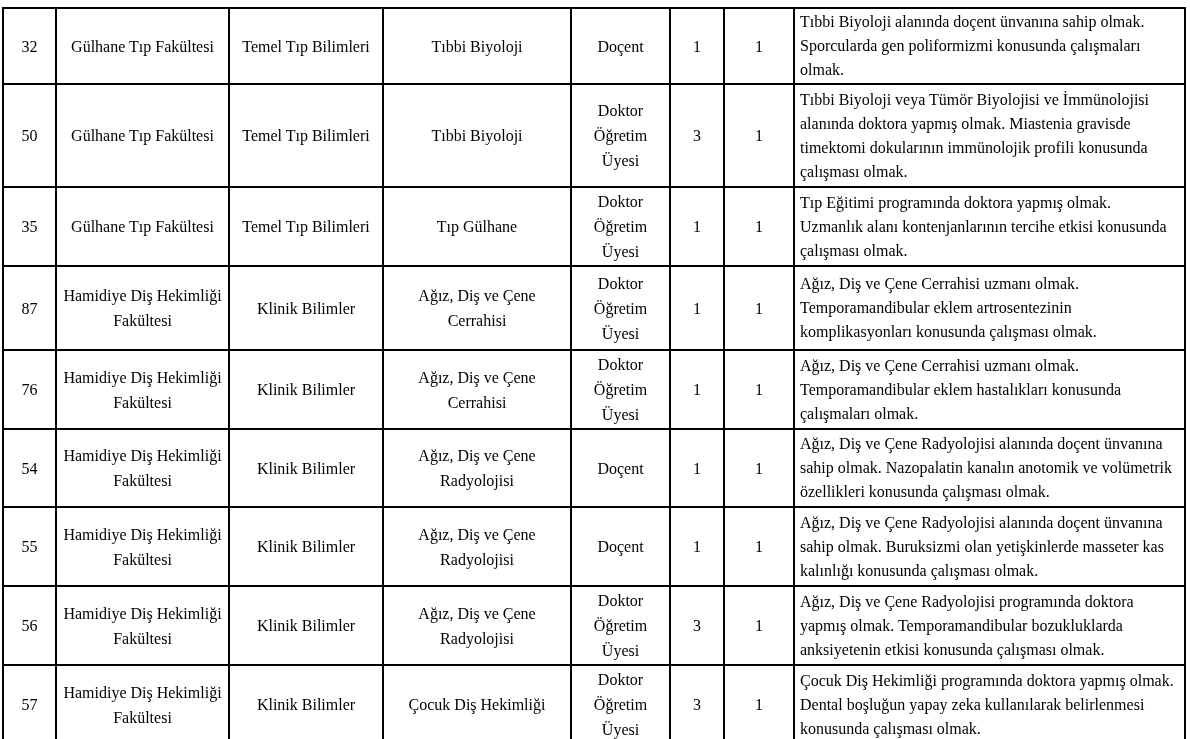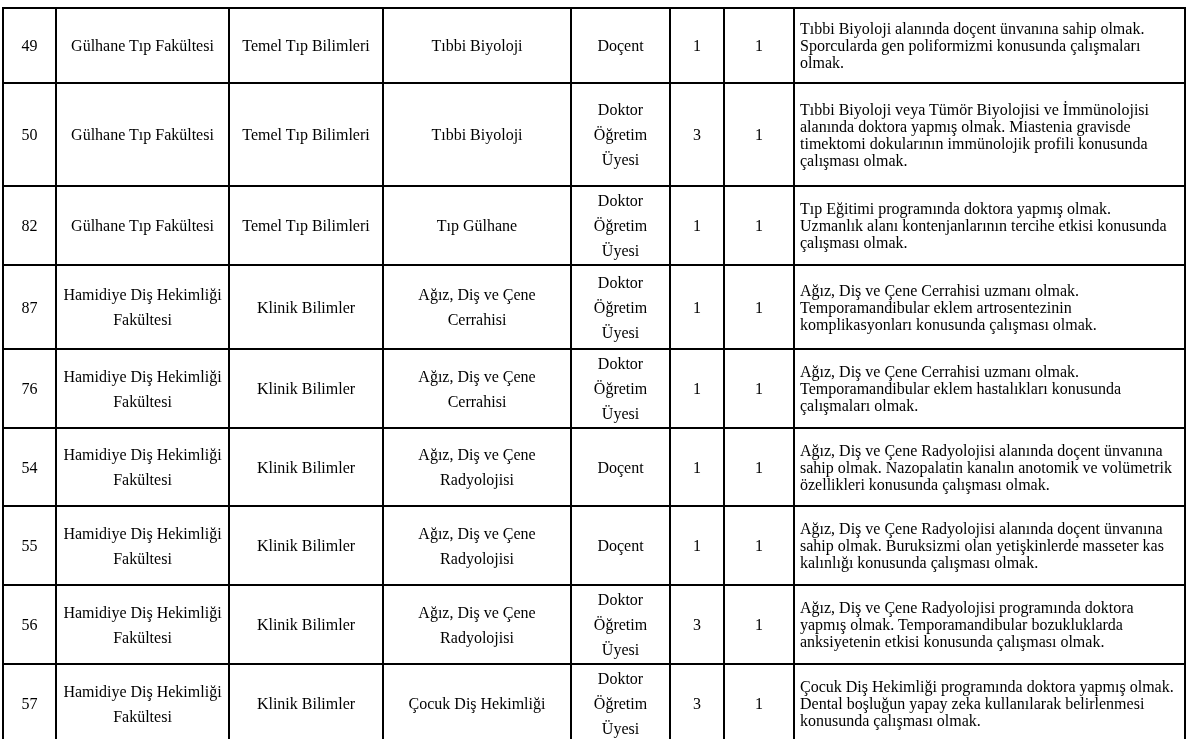--- a/index.html
+++ b/index.html
@@ -31,21 +31,21 @@
     background: #ffffff;
   }
   td.c {
     text-align: center;
     padding: 1px 4px;
     line-height: 25px;
   }
   td.desc {
     text-align: left;
     padding: 1px 6px 1px 5px;
-    line-height: 17px;
+    line-height: 24px;
   }
   
   tbody tr:nth-child(1) { height: 75px; }
   tbody tr:nth-child(2) { height: 103px; }
   tbody tr:nth-child(3) { height: 78px; }
   tbody tr:nth-child(4) { height: 84px; }
   tbody tr:nth-child(5) { height: 73px; }
   tbody tr:nth-child(6) { height: 78px; }
   tbody tr:nth-child(7) { height: 79px; }
   tbody tr:nth-child(8) { height: 79px; }
@@ -61,41 +61,41 @@
       <col style="width:173px">
       <col style="width:154px">
       <col style="width:188px">
       <col style="width:99px">
       <col style="width:54px">
       <col style="width:70px">
       <col>
     </colgroup>
     <tbody>
         <tr>
-    <td class="c">49</td>
+    <td class="c">32</td>
     <td class="c">Gülhane Tıp Fakültesi</td>
     <td class="c">Temel Tıp Bilimleri</td>
     <td class="c">Tıbbi Biyoloji</td>
     <td class="c">Doçent</td>
     <td class="c">1</td>
     <td class="c">1</td>
     <td class="desc">Tıbbi Biyoloji alanında doçent ünvanına sahip olmak. Sporcularda gen poliformizmi konusunda çalışmaları olmak.</td>
   </tr>
         <tr>
     <td class="c">50</td>
     <td class="c">Gülhane Tıp Fakültesi</td>
     <td class="c">Temel Tıp Bilimleri</td>
     <td class="c">Tıbbi Biyoloji</td>
     <td class="c">Doktor Öğretim Üyesi</td>
     <td class="c">3</td>
     <td class="c">1</td>
     <td class="desc">Tıbbi Biyoloji veya Tümör Biyolojisi ve İmmünolojisi alanında doktora yapmış olmak. Miastenia gravisde timektomi dokularının immünolojik profili konusunda çalışması olmak.</td>
   </tr>
         <tr>
-    <td class="c">82</td>
+    <td class="c">35</td>
     <td class="c">Gülhane Tıp Fakültesi</td>
     <td class="c">Temel Tıp Bilimleri</td>
     <td class="c">Tıp Gülhane</td>
     <td class="c">Doktor Öğretim Üyesi</td>
     <td class="c">1</td>
     <td class="c">1</td>
     <td class="desc">Tıp Eğitimi programında doktora yapmış olmak. Uzmanlık alanı kontenjanlarının tercihe etkisi konusunda çalışması olmak.</td>
   </tr>
         <tr>
     <td class="c">87</td>

